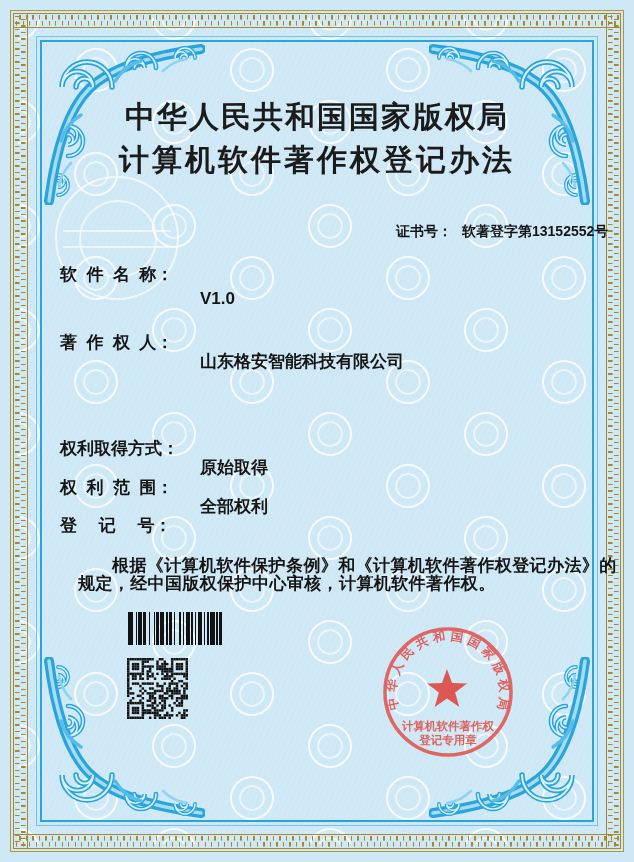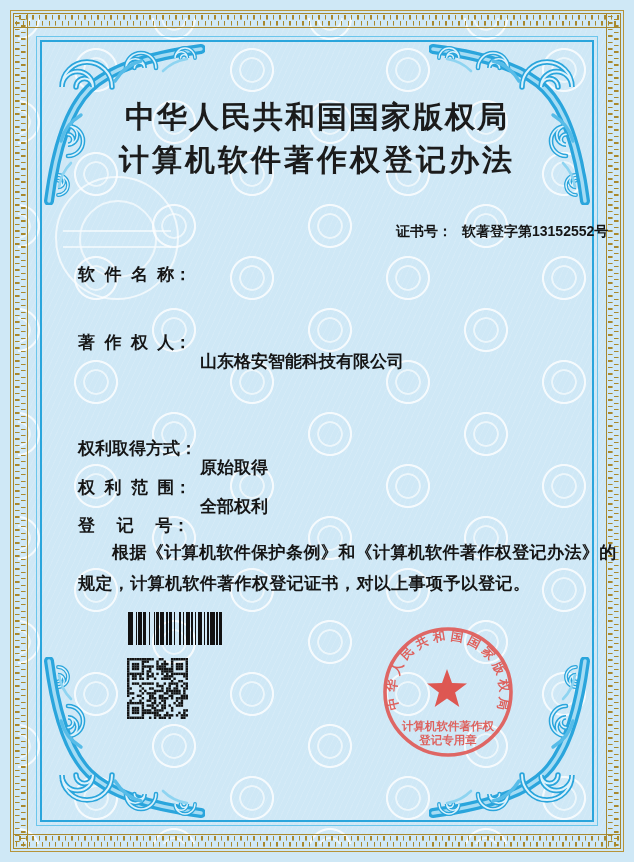--- a/index.html
+++ b/index.html
@@ -72,21 +72,21 @@
   .corner.bl{left:37px;bottom:37px;transform:scaleY(-1);}
   .corner.br{right:37px;bottom:37px;transform:scale(-1,-1);}
   
   .abs{position:absolute;z-index:3;}
   .title{left:0;width:100%;text-align:center;font-weight:700;font-size:30px;color:#1b1b1b;}
   .t1{top:97px;letter-spacing:2px;}
   .t2{top:140px;letter-spacing:3px;}
   .certno{top:198px;left:396px;font-size:14px;font-weight:700;white-space:nowrap;margin-top:25px;}
   .certno .lbl{margin-right:10px;}
   .frow{left:0;width:100%;font-size:17px;font-weight:700;line-height:19px;white-space:pre;}
-  .frow .flabel{position:absolute;left:78px;}
+  .frow .flabel{position:absolute;left:60px;}
   .frow .fvalue{position:absolute;left:200px;}
   .statement{left:78px;width:500px;font-size:17px;font-weight:700;letter-spacing:.4px;white-space:nowrap;}
   .statement.indent{text-indent:34px;}
   .date{left:388px;top:752px;font-size:18px;font-weight:700;letter-spacing:1px;z-index:5;}
   
   .barcode{left:128px;top:612px;width:95px;height:33px;display:flex;align-items:stretch;}
   .barcode span{display:block;height:100%;}
   .qr{left:127px;top:658px;z-index:3;}
   
   .seal{left:378px;top:622px;width:140px;height:140px;z-index:4;opacity:.88;}
@@ -185,38 +185,41 @@
   <div class="abs title t1">中华人民共和国国家版权局</div>
   <div class="abs title t2">计算机软件著作权登记办法</div>
 
   <div class="abs certno">
     <span class="lbl">证书号：</span><span>软著登字第13152552号</span>
   </div>
 
   <div class="abs frow" style="top:246px">
     <span class="flabel">软  件  名  称：</span>
   </div>
+  <div class="abs frow" style="top:270px">
+    <span class="fvalue">V1.0</span>
+  </div>
   <div class="abs frow" style="top:314px">
     <span class="flabel">著  作  权  人：</span>
     <span class="fvalue">山东格安智能科技有限公司</span>
   </div>
   <div class="abs frow" style="top:420px">
     <span class="flabel">权利取得方式：</span>
     <span class="fvalue">原始取得</span>
   </div>
   <div class="abs frow" style="top:459px">
     <span class="flabel">权  利  范  围：</span>
     <span class="fvalue">全部权利</span>
   </div>
   <div class="abs frow" style="top:497px">
     <span class="flabel">登　 记　 号：</span>
   </div>
 
-  <div class="abs statement indent" style="top:541px">根据《计算机软件保护条例》和《计算机软件著作权登记办法》的</div>
-  <div class="abs statement" style="top:572px">规定，计算机软件著作权登记证书，对以上事项予以登记。</div>
+  <div class="abs statement indent" style="top:554px">根据《计算机软件保护条例》和《计算机软件著作权登记办法》的</div>
+  <div class="abs statement" style="top:572px">规定，经中国版权保护中心审核，计算机软件著作权。</div>
 
   <div class="abs barcode" id="barcode">
       <span style="width: 5.13514px; background: rgb(18, 18, 18);"></span>
       <span style="width: 2.56757px; background: transparent;"></span>
       <span style="width: 1.28378px; background: rgb(18, 18, 18);"></span>
       <span style="width: 1.28378px; background: transparent;"></span>
       <span style="width: 3.85135px; background: rgb(18, 18, 18);"></span>
       <span style="width: 1.28378px; background: transparent;"></span>
       <span style="width: 2.56757px; background: rgb(18, 18, 18);"></span>
       <span style="width: 2.56757px; background: transparent;"></span>

